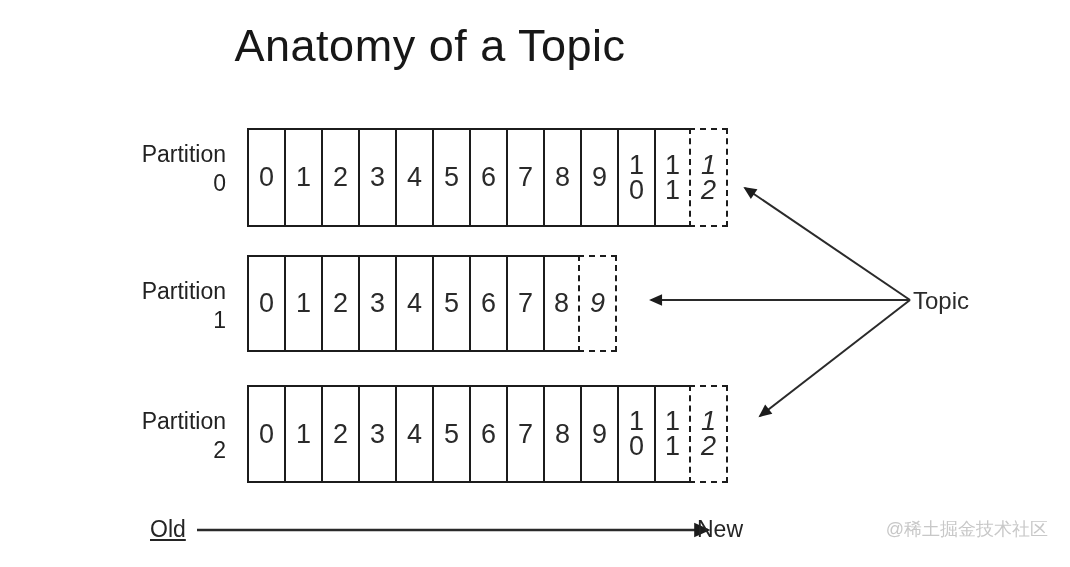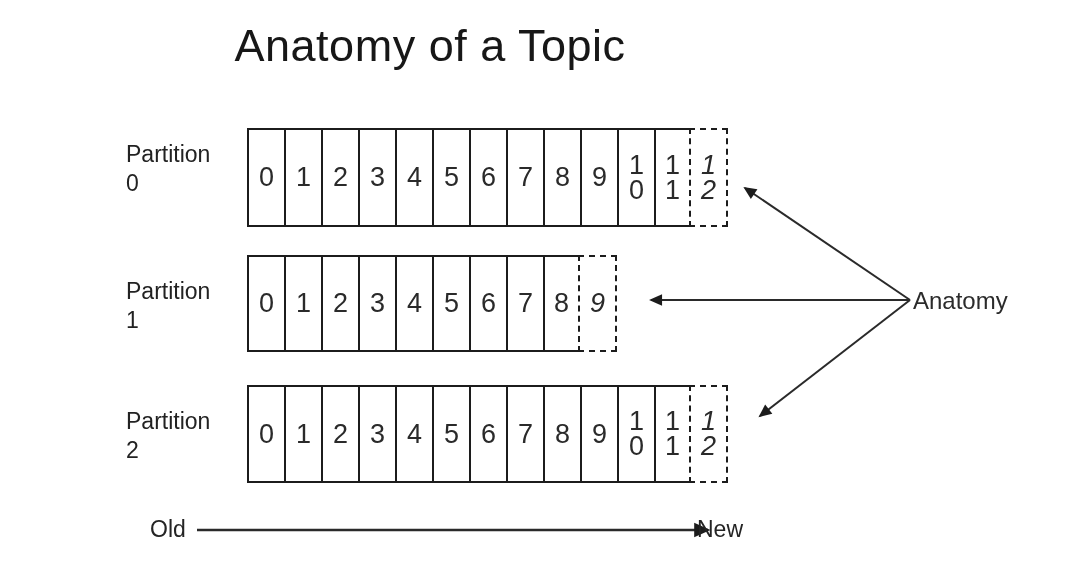--- a/index.html
+++ b/index.html
@@ -22,21 +22,21 @@
     top: 20px;
     width: 860px;
     text-align: center;
     font-size: 45px;
     letter-spacing: 0.5px;
     color: #171717;
   }
   .partition-label {
     position: absolute;
     width: 100px;
-    text-align: left;
+    text-align: right;
     font-size: 23px;
     line-height: 29px;
     color: #222222;
   }
   .partition-row {
     position: absolute;
     display: flex;
     align-items: stretch;
   }
   .cell {
@@ -72,20 +72,21 @@
     top: 287px;
     font-size: 24px;
     color: #2b2b2b;
   }
   .old-label {
     position: absolute;
     left: 150px;
     top: 516px;
     font-size: 23px;
     color: #242424;
+    text-decoration: underline;
   }
   .new-label {
     position: absolute;
     left: 697px;
     top: 516px;
     font-size: 23px;
     color: #242424;
   }
   .watermark {
     position: absolute;
@@ -242,17 +243,18 @@
       <marker id="ah" viewBox="0 0 10 10" refX="8.5" refY="5" markerWidth="8" markerHeight="6.5" orient="auto-start-reverse">
         <polygon points="0,0.5 10,5 0,9.5" fill="#1c1c1c"></polygon>
       </marker>
     </defs>
     <line x1="910" y1="300" x2="745" y2="188" stroke="#2a2a2a" stroke-width="2" marker-end="url(#ah)"></line>
     <line x1="910" y1="300" x2="651" y2="300" stroke="#2a2a2a" stroke-width="2" marker-end="url(#ah)"></line>
     <line x1="910" y1="300" x2="760" y2="416" stroke="#2a2a2a" stroke-width="2" marker-end="url(#ah)"></line>
     <line x1="197" y1="530" x2="708" y2="530" stroke="#2a2a2a" stroke-width="2.5" marker-end="url(#ah)"></line>
   </svg>
 
-  <div class="writes-label">Anatomy</div>
+  <div class="writes-label">Topic</div>
   <div class="old-label">Old</div>
   <div class="new-label">New</div>
+  <div class="watermark">@稀土掘金技术社区</div>
 
 </div>
 
 </body></html>

